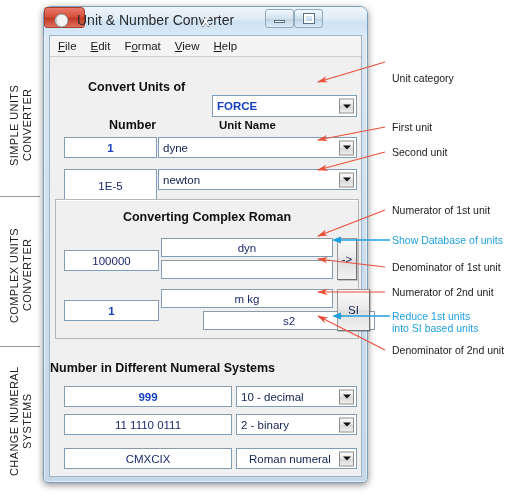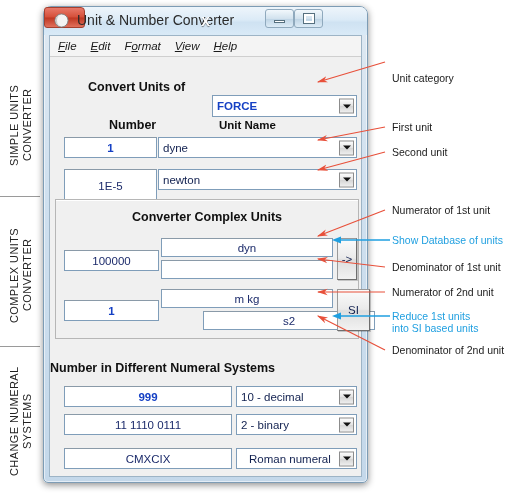--- a/index.html
+++ b/index.html
@@ -79,21 +79,21 @@
     left:5px;right:5px;top:28px;bottom:5px;
     background:#f0f0f0;
     border:1px solid #9db4c6;
     box-sizing:border-box;
   }
   #menubar{
     height:20px;
     border-bottom:1px solid #cfcfcf;
     background:#f4f4f4;
     padding-left:8px;
-    display:flex;align-items:center;gap:14px;font-style:italic;
+    display:flex;align-items:center;gap:14px;
   }
   .menu-item{font-size:11.5px;color:#1a1a1a;cursor:default;}
   .menu-item u{text-decoration:underline;}
 
   
   .field{
     box-sizing:border-box;
     background:#ffffff;
     border:1px solid #7f9db9;
     border-top-color:#8a9aa8;
@@ -227,21 +227,21 @@
 
     <div class="field center" style="position:absolute;left:14px;top:133px;width:93px;height:33px;">1E-5</div>
     <div class="combo" style="position:absolute;left:108px;top:133px;width:199px;height:21px;">
       <span>newton</span>
       <span class="arrowbox">
           <i class="caret"></i>
         </span>
     </div>
 
     <div class="panel" style="left:5px;top:163px;width:304px;height:140px;">
-      <div class="hdr" style="left:0;right:0;top:10px;text-align:center;">Converter Complex Units</div>
+      <div class="hdr" style="left:0;right:0;top:10px;text-align:center;">Converting Complex Roman</div>
 
       <div class="field center" style="position:absolute;left:8px;top:50px;width:95px;height:21px;">100000</div>
       <div class="field center" style="position:absolute;left:105px;top:38px;width:172px;height:19px;">dyn</div>
       <div class="field center" style="position:absolute;left:105px;top:60px;width:172px;height:19px;"></div>
       <div class="btn3d" style="position:absolute;left:281px;top:38px;width:20px;height:42px;">-&gt;</div>
 
       <div class="field center" style="position:absolute;left:8px;top:100px;width:95px;height:21px;color:#1540c4;font-weight:bold;">1</div>
       <div class="field center" style="position:absolute;left:105px;top:89px;width:172px;height:19px;">m kg</div>
       <div class="field center" style="position:absolute;left:105px;top:111px;width:172px;height:19px;margin-left:42px;">s2</div>
       <div class="btn3d" style="position:absolute;left:281px;top:89px;width:33px;height:42px;">SI</div>

